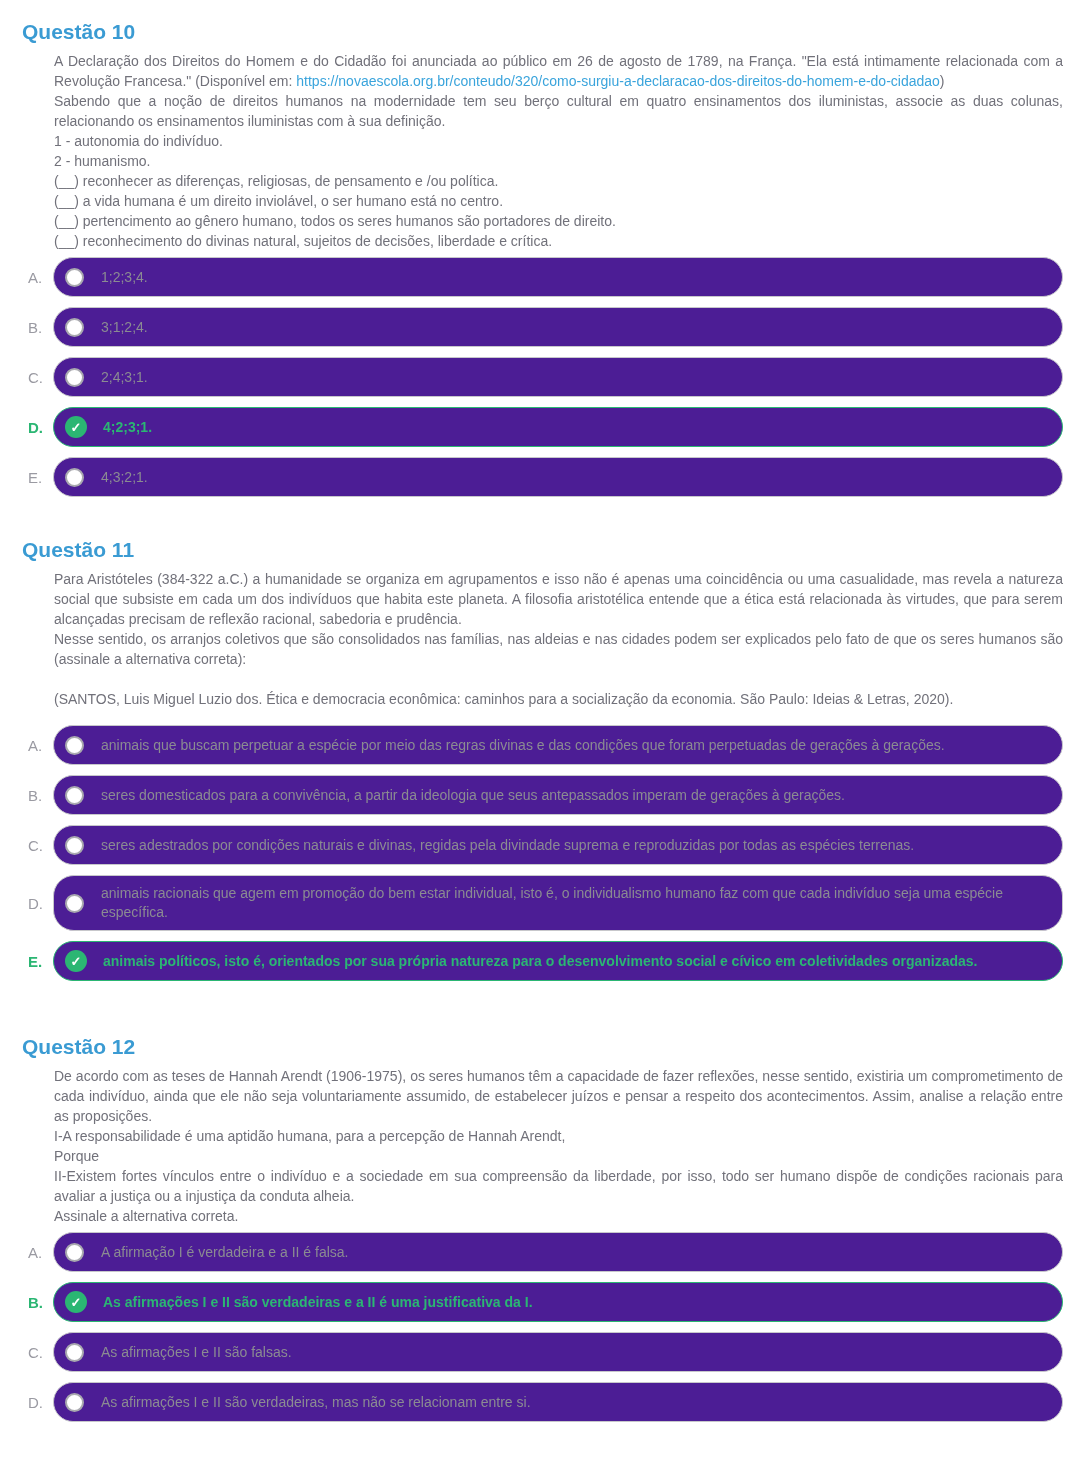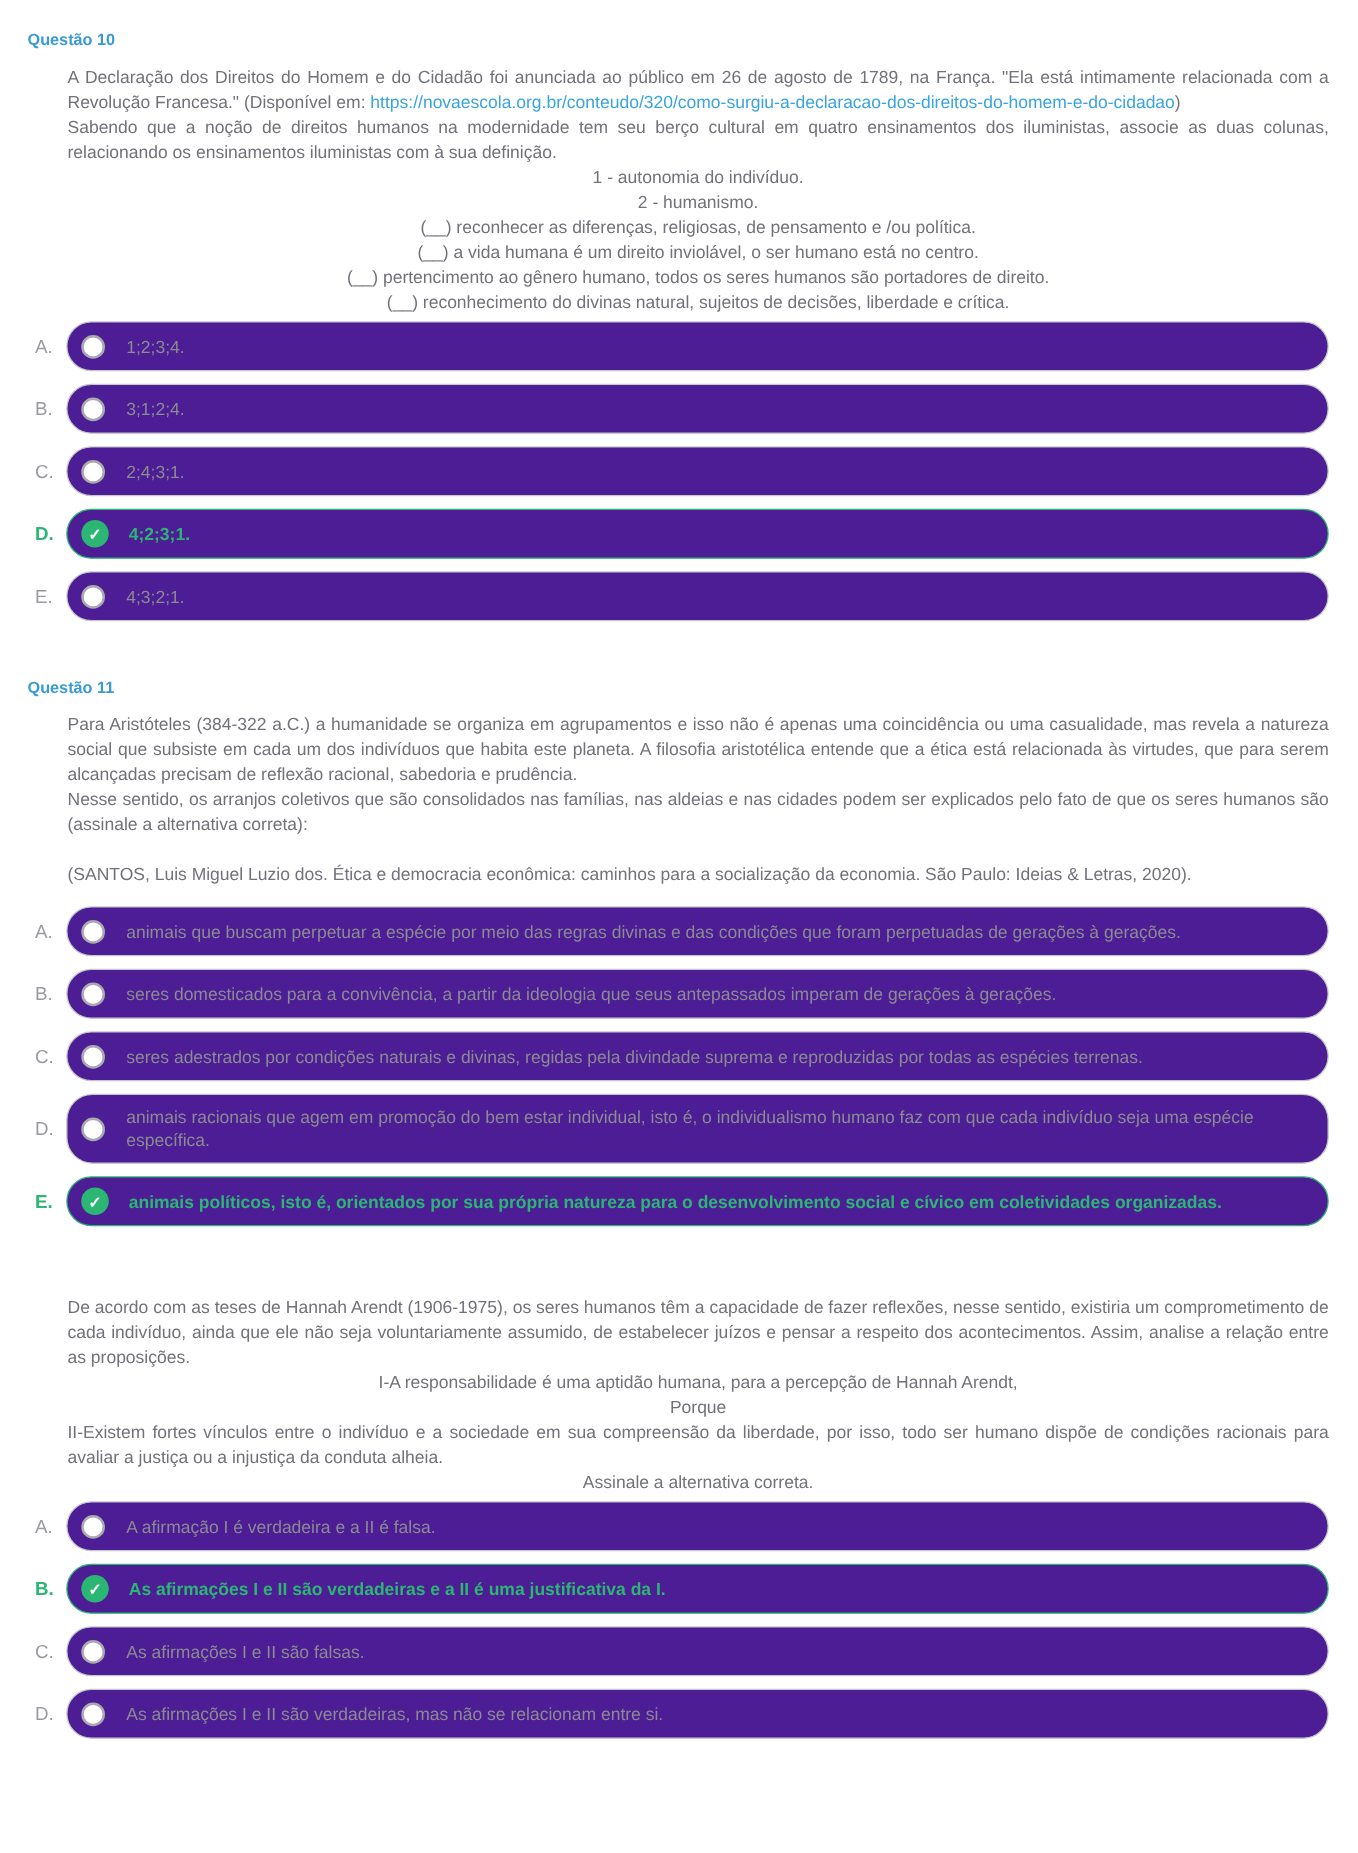--- a/index.html
+++ b/index.html
@@ -11,33 +11,33 @@
     font-family: "Liberation Sans", sans-serif;
   }
   .page { padding: 20px 23px 0 22px; }
 
   .q-section { }
   #q11 { margin-top: 41px; }
   #q12 { margin-top: 54px; }
 
   .q-title {
     color: #3a9bd3;
-    font-size: 13px;
+    font-size: 21px;
     line-height: 23px;
     font-weight: 700;
     margin: 0 0 8px 0;
   }
   .q-body {
     color: #71717a;
     font-size: 14px;
     line-height: 20px;
     margin-left: 32px;
   }
   .q-body p { margin: 0; text-align: justify; }
-  .q-body .line { text-align: center; }
+  .q-body .line { text-align: left; }
   .q-link { color: #3aa4dc; text-decoration: none; }
   .citation { margin-top: 20px !important; }
 
   .options { margin-top: 6px; }
   .options.mt-lg { margin-top: 16px; }
 
   .option-row {
     display: flex;
     align-items: center;
     margin-bottom: 10px;
@@ -200,20 +200,21 @@
         <div class="option-pill">
 
           <span class="check-badge">✓</span>
           <span class="option-text">animais políticos, isto é, orientados por sua própria natureza para o desenvolvimento social e cívico em coletividades organizadas.</span>
         </div>
       </div>
     </div>
   </section>
 
   <section class="q-section" id="q12">
+    <h2 class="q-title">Questão 12</h2>
     <div class="q-body">
       <p>De acordo com as teses de Hannah Arendt (1906-1975), os seres humanos têm a capacidade de fazer reflexões, nesse sentido, existiria um comprometimento de cada indivíduo, ainda que ele não seja voluntariamente assumido, de estabelecer juízos e pensar a respeito dos acontecimentos. Assim, analise a relação entre as proposições.</p>
       <div class="line">I-A responsabilidade é uma aptidão humana, para a percepção de Hannah Arendt,</div>
       <div class="line">Porque</div>
       <p>II-Existem fortes vínculos entre o indivíduo e a sociedade em sua compreensão da liberdade, por isso, todo ser humano dispõe de condições racionais para avaliar a justiça ou a injustiça da conduta alheia.</p>
       <div class="line">Assinale a alternativa correta.</div>
     </div>
 
     <div class="options">
       <div class="option-row">

